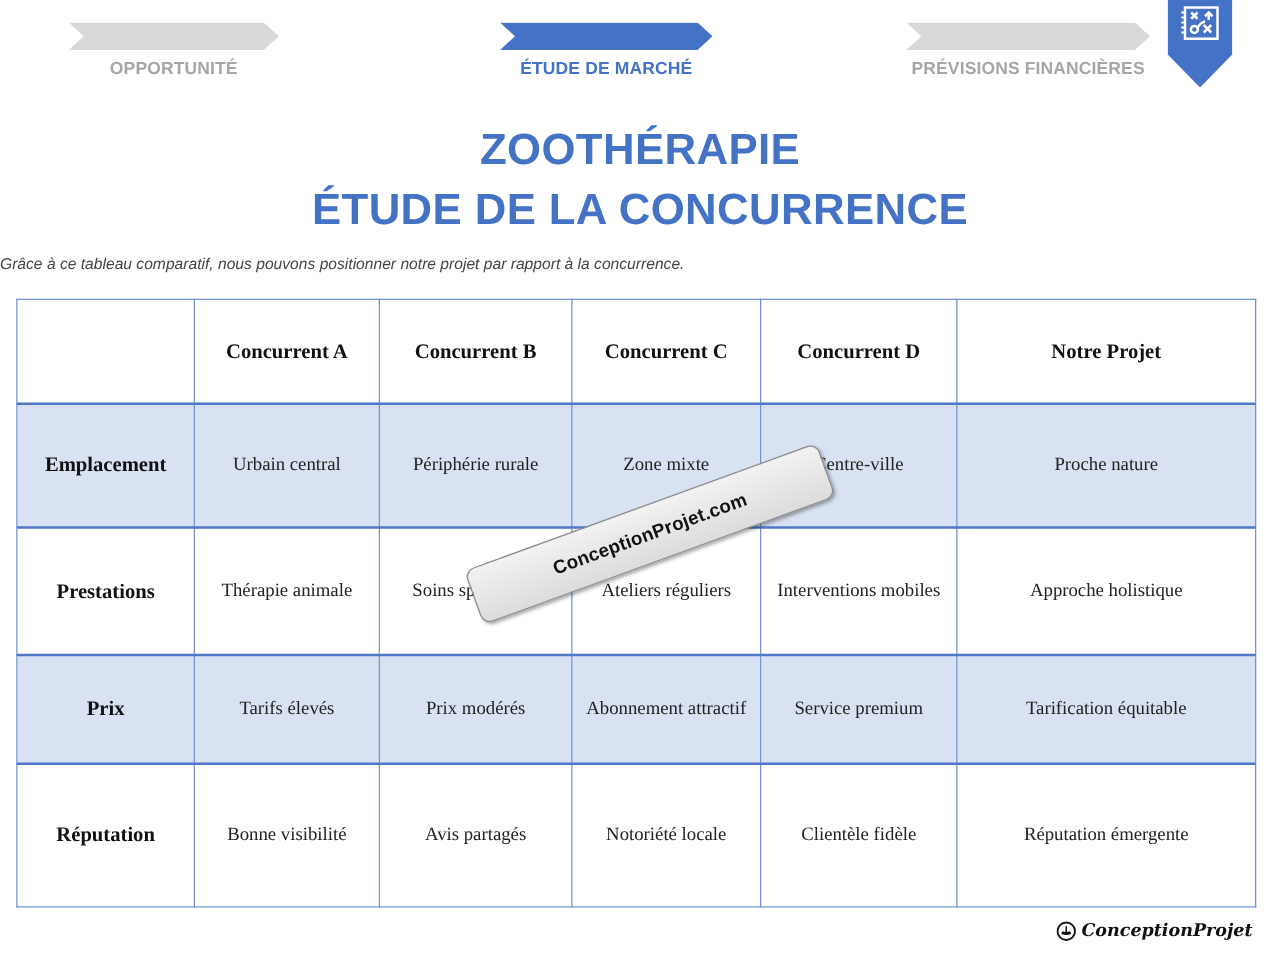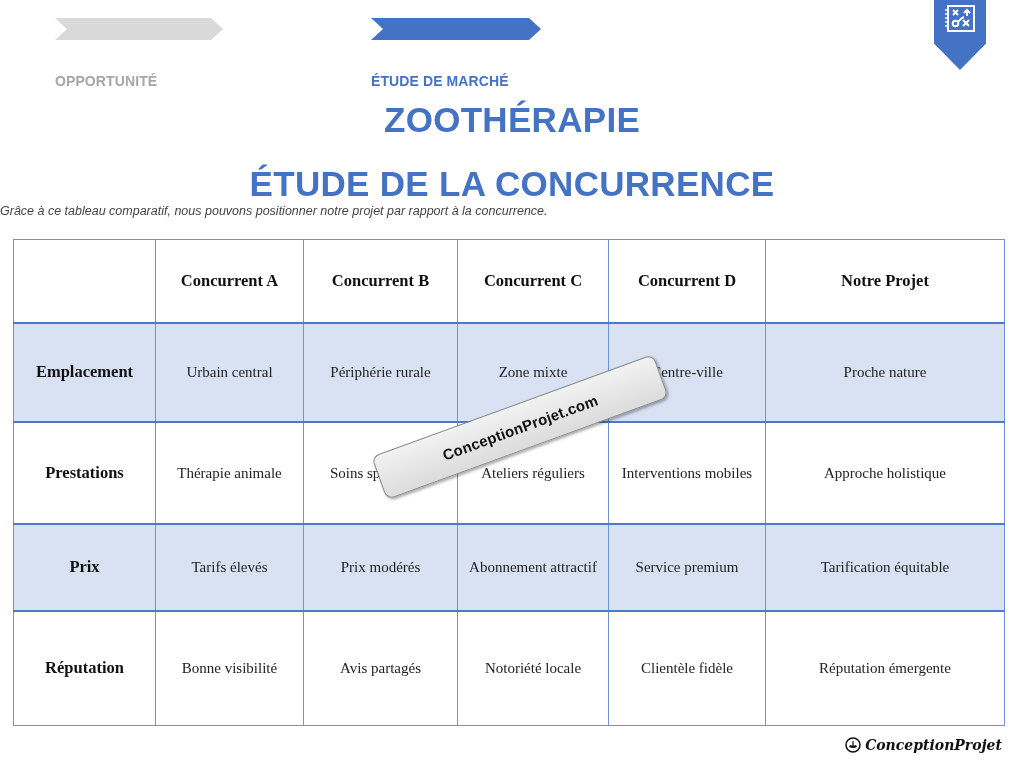--- a/index.html
+++ b/index.html
@@ -10,37 +10,37 @@
     .steps { position: absolute; left: 55px; top: 18px; width: 865px; height: 48px; }
     .step { position: absolute; top: 0; height: 48px; }
     .step .chev {
       position: absolute; top: 0; left: 0; right: 0; height: 22px;
       background: #d9d9d9;
       clip-path: polygon(0 0, calc(100% - 12px) 0, 100% 50%, calc(100% - 12px) 100%, 0 100%, 12px 50%);
     }
     .step.first .chev { clip-path: polygon(0 0, calc(100% - 12px) 0, 100% 50%, calc(100% - 12px) 100%, 0 100%, 12px 50%); }
     .step.active .chev { background: #4472c4; }
     .step .label {
-      position: absolute; top: 28px; left: 0; right: 0; 
-      font-size: 14px; font-weight: bold; color: #a6a6a6; letter-spacing: 0.1px; white-space: nowrap; margin-top: 27px;
+      position: absolute; top: 28px; left: 0; right: 0; text-align: center;
+      font-size: 14px; font-weight: bold; color: #a6a6a6; letter-spacing: 0.1px; white-space: nowrap;
     }
     .step.active .label { color: #4472c4; }
 
     
     .badge {
       position: absolute; left: 934px; top: 0; width: 52px; height: 70px;
       background: #4472c4;
       clip-path: polygon(0 0, 100% 0, 100% 62%, 50% 100%, 0 62%);
     }
     .badge svg { position: absolute; left: 10px; top: 4px; }
 
     
     .title { position: absolute; left: 0; right: 0; text-align: center; color: #4472c4; font-weight: bold; font-size: 35px; letter-spacing: 0.3px; }
     .title1 { top: 100px; }
-    .title2 { top: 164px; }
+    .title2 { top: 148px; }
     .subtitle { position: absolute; left: 0; right: 0; top: 204px; text-align: left; font-style: italic; font-size: 12.5px; color: #444; }
 
     
     table.cmp {
       position: absolute; left: 13px; top: 239px; width: 991px; height: 486px;
       border-collapse: collapse; table-layout: fixed;
     }
     table.cmp td, table.cmp th {
       border: 1.5px solid #6f93d6; text-align: center; vertical-align: middle;
       font-size: 15px; line-height: 22px; padding: 4px 8px; color: #222; font-family: Liberation Serif, serif;
@@ -66,23 +66,27 @@
     .footer-logo .logo-text { font-family: "DejaVu Serif", serif; font-style: italic; font-weight: bold; font-size: 14px; color: #111; }
   </style>
 </head>
 <body>
 
 <div class="steps">
   <div class="step first" style="left:0;width:168px;">
     <div class="chev"></div>
     <div class="label">OPPORTUNITÉ</div>
   </div>
-  <div class="step active" style="left:316px;width:170px;">
+  <div class="step active" style="left:345px;width:170px;">
     <div class="chev"></div>
     <div class="label">ÉTUDE DE MARCHÉ</div>
+  </div>
+  <div class="step" style="left:670px;width:195px;">
+    <div class="chev"></div>
+    <div class="label">PRÉVISIONS FINANCIÈRES</div>
   </div>
 </div>
 
 <div class="badge">
   <svg width="32" height="30" viewBox="0 0 32 30">
     <rect x="4" y="2" width="26" height="25" fill="none" stroke="#fff" stroke-width="2"></rect>
     <g stroke="#fff" stroke-width="1.5">
       <line x1="1" y1="6" x2="4" y2="6"></line>
         <line x1="1" y1="10" x2="4" y2="10"></line>
       <line x1="1" y1="14" x2="4" y2="14"></line>

